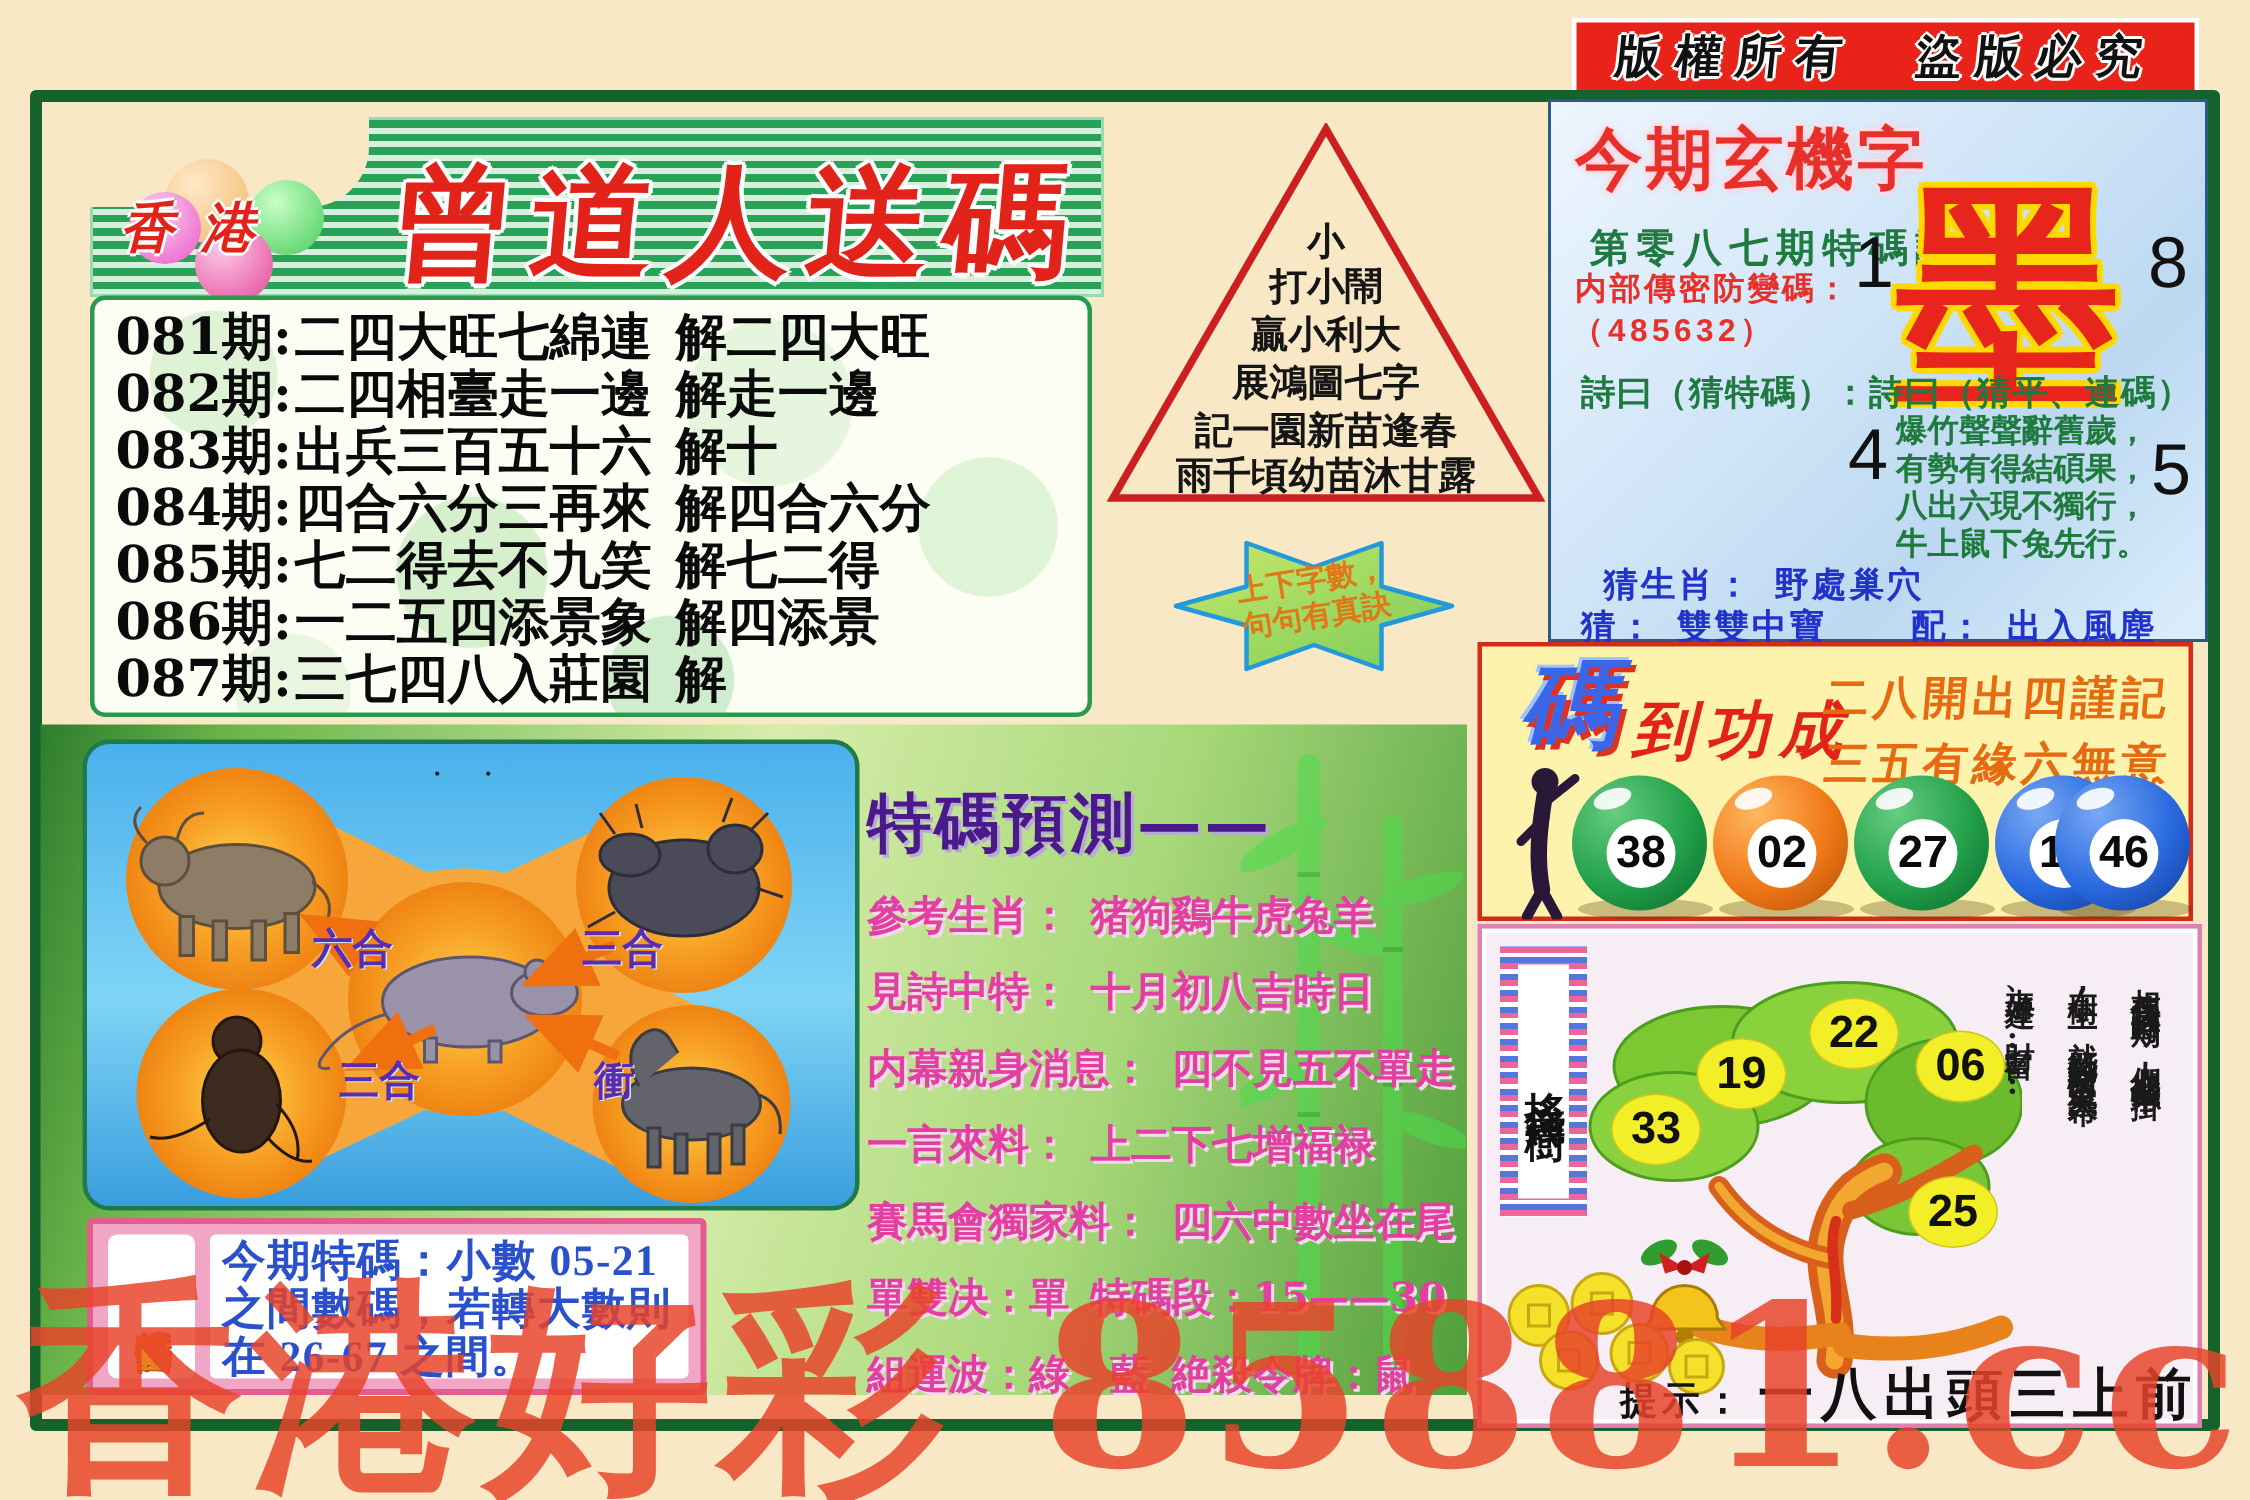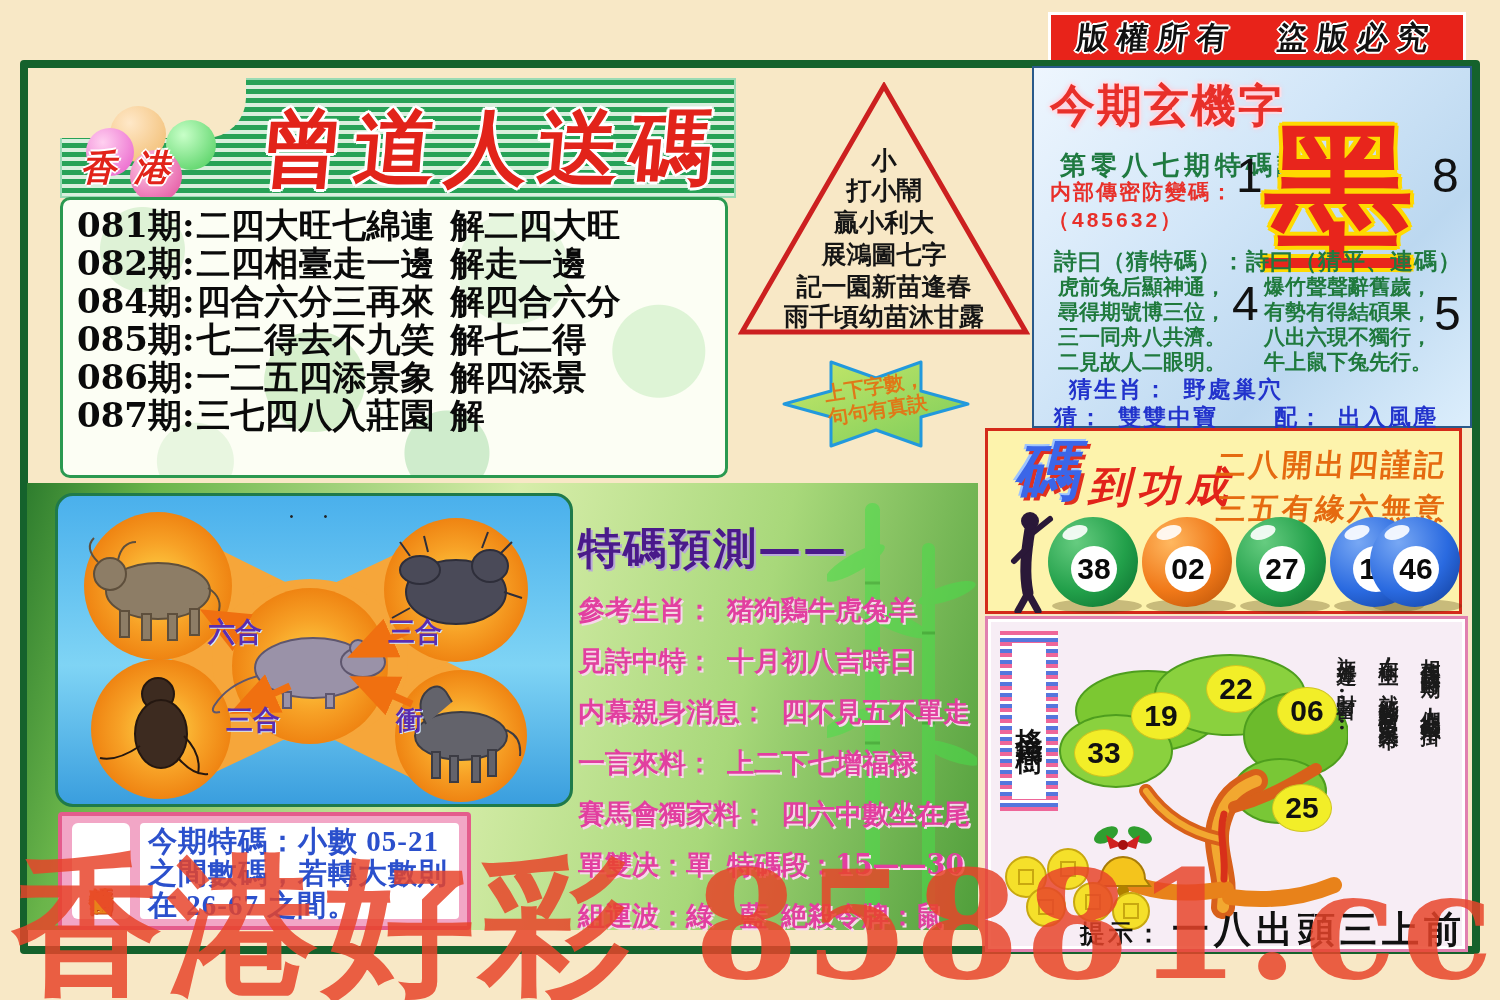--- a/index.html
+++ b/index.html
@@ -20,21 +20,21 @@
   #masthead{left:60px;top:78px;width:672px;height:116px;
     background:repeating-linear-gradient(180deg,#27a257 0 5px,#d9efdd 5px 9px);
     border:2px solid #9adbb4;}
   #masthead .cloud{left:-6px;top:-12px;width:190px;height:70px;background:#f8e8c6;border-radius:0 0 40px 0;}
   #logo{left:8px;top:26px;width:160px;height:100px;}
   .ball-c{position:absolute;border-radius:50%;}
   #logo .b1{left:40px;top:0;width:56px;height:56px;background:radial-gradient(circle at 35% 30%,#ffe8c8,#f0b868);}
   #logo .b2{left:96px;top:14px;width:50px;height:50px;background:radial-gradient(circle at 35% 30%,#c8ffc8,#48cc58);}
   #logo .b3{left:16px;top:22px;width:48px;height:48px;background:radial-gradient(circle at 35% 30%,#ffd0f0,#e858c8);}
   #logo .b4{left:60px;top:44px;width:52px;height:52px;background:radial-gradient(circle at 35% 30%,#ffc8e8,#e04898);}
-  #logo .region{position:absolute;left:10px;top:38px;font-size:36px;font-weight:bold;color:#e2231a;font-style:italic;
+  #logo .region{position:absolute;left:10px;top:22px;font-size:36px;font-weight:bold;color:#e2231a;font-style:italic;
     letter-spacing:18px;white-space:nowrap;text-shadow:-2px 0 #fff,2px 0 #fff,0 -2px #fff,0 2px #fff;}
   #main-title{left:200px;top:14px;font-size:82px;font-weight:bold;color:#e2231a;letter-spacing:10px;
     transform:skewX(-5deg);white-space:nowrap;
     text-shadow:-3px 0 #fff,3px 0 #fff,0 -3px #fff,0 3px #fff,-2px -2px #fff,2px 2px #fff,-2px 2px #fff,2px -2px #fff;}
 
   
   #pred-box{left:60px;top:197px;width:668px;height:281px;border:3px solid #2a9950;border-radius:10px;
     background-color:#fcfef4;
     background-image:radial-gradient(circle at 12% 18%,#def2d6 0 42px,rgba(0,0,0,0) 43px),
       radial-gradient(circle at 68% 25%,#e6f6de 0 55px,rgba(0,0,0,0) 56px),
@@ -167,20 +167,21 @@
       <div class="ball-c b2"></div>
       <div class="ball-c b3"></div>
       <div class="ball-c b4"></div>
       <div class="region">香港</div>
     </div>
   </div>
 
   <div id="pred-box" class="abs">
     <div class="pred-row"><span>081期:</span><span class="riddle">二四大旺七綿連</span><span class="answer">解二四大旺</span></div>
     <div class="pred-row"><span>082期:</span><span class="riddle">二四相臺走一邊</span><span class="answer">解走一邊</span></div>
+    <div class="pred-row"><span>083期:</span><span class="riddle">出兵三百五十六</span><span class="answer">解十</span></div>
     <div class="pred-row"><span>084期:</span><span class="riddle">四合六分三再來</span><span class="answer">解四合六分</span></div>
     <div class="pred-row"><span>085期:</span><span class="riddle">七二得去不九笑</span><span class="answer">解七二得</span></div>
     <div class="pred-row"><span>086期:</span><span class="riddle">一二五四添景象</span><span class="answer">解四添景</span></div>
     <div class="pred-row"><span>087期:</span><span class="riddle">三七四八入莊園</span><span class="answer">解</span></div>
   </div>
 
   <div id="triangle" class="abs">
     <svg width="292" height="256" viewBox="0 0 292 256">
       <polygon points="146,4 4,250 288,250" fill="none" stroke="#cc2020" stroke-width="5"></polygon>
     </svg>
@@ -212,26 +213,20 @@
     <div class="title abs">今期玄機字</div>
     <div class="subtitle abs">第零八七期特碼詩</div>
     <div class="secret abs">内部傳密防變碼：</div>
     <div class="code abs">（485632）</div>
     <div class="glyph abs">墨</div>
     <div class="corner c-tl abs">1</div>
     <div class="corner c-tr abs">8</div>
     <div class="corner c-bl abs">4</div>
     <div class="corner c-br abs">5</div>
     <div class="poem-header abs">詩曰（猜特碼）：詩曰（猜平、連碼）</div>
-    <div class="poem poem-l abs">
-      <div>虎前兔后顯神通，</div>
-      <div>尋得期號博三位，</div>
-      <div>三一同舟八共濟。</div>
-      <div>二見故人二眼明。</div>
-    </div>
     <div class="poem poem-r abs">
       <div>爆竹聲聲辭舊歲，</div>
       <div>有勢有得結碩果，</div>
       <div>八出六現不獨行，</div>
       <div>牛上鼠下兔先行。</div>
     </div>
     <div class="blue-row g1 abs"><span>猜生肖：</span><span class="val">野處巢穴</span></div>
     <div class="blue-row g2 abs"><span>猜：</span><span class="val">雙雙中寶</span></div>
     <div class="blue-row g3 abs"><span>配：</span><span class="val">出入風塵</span></div>
   </div>

